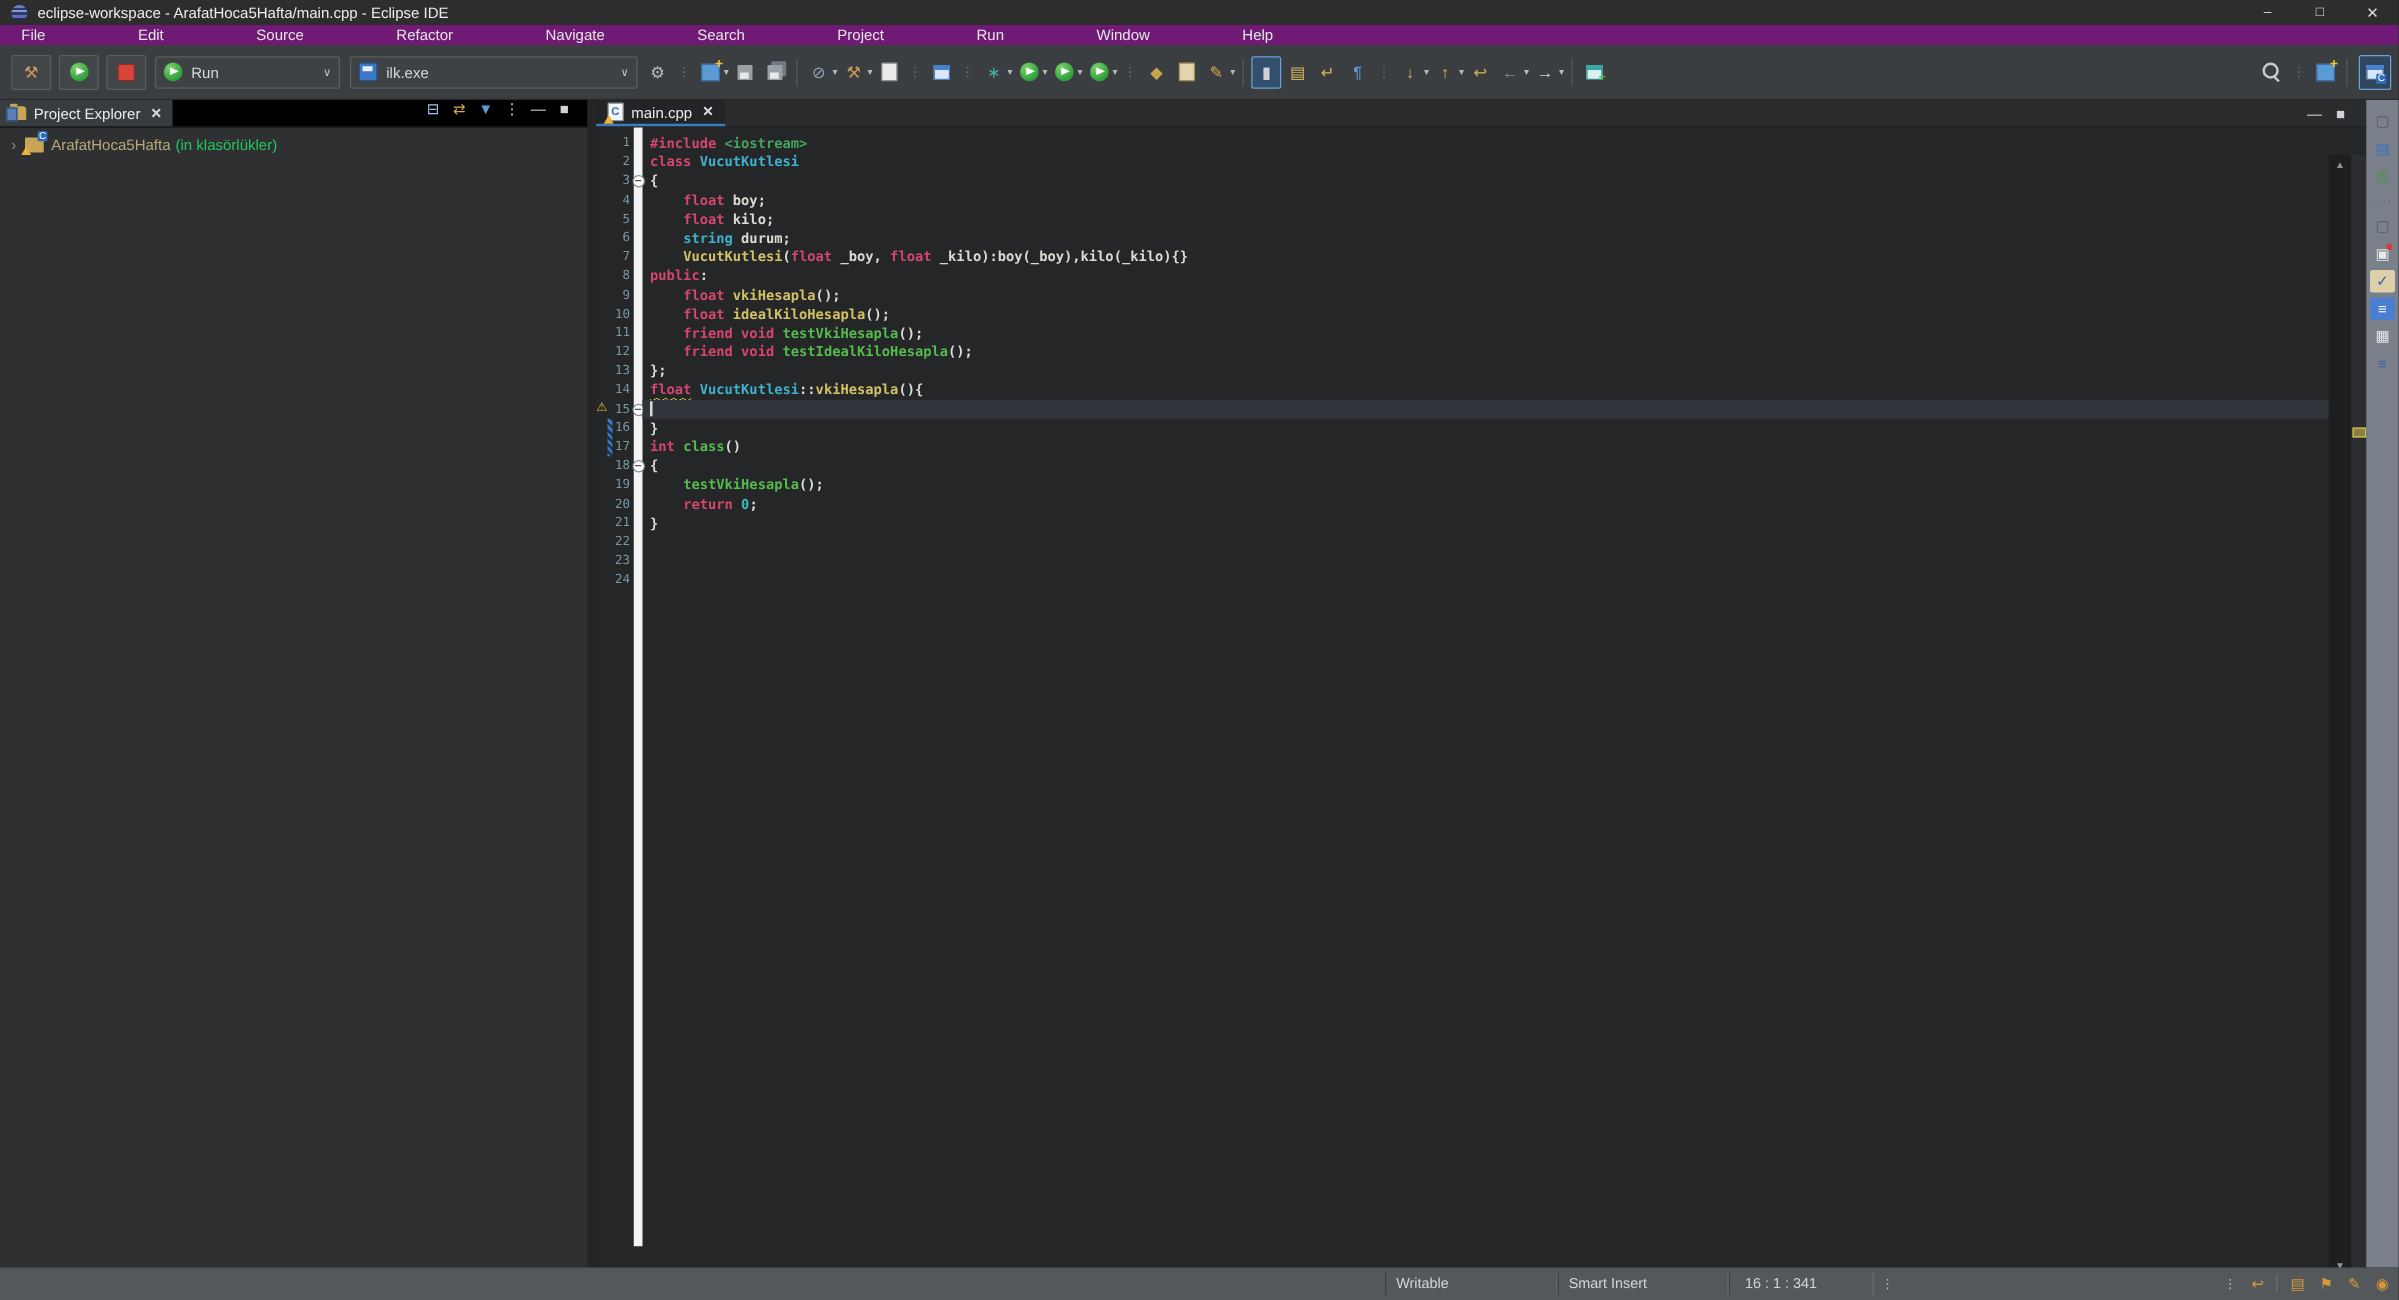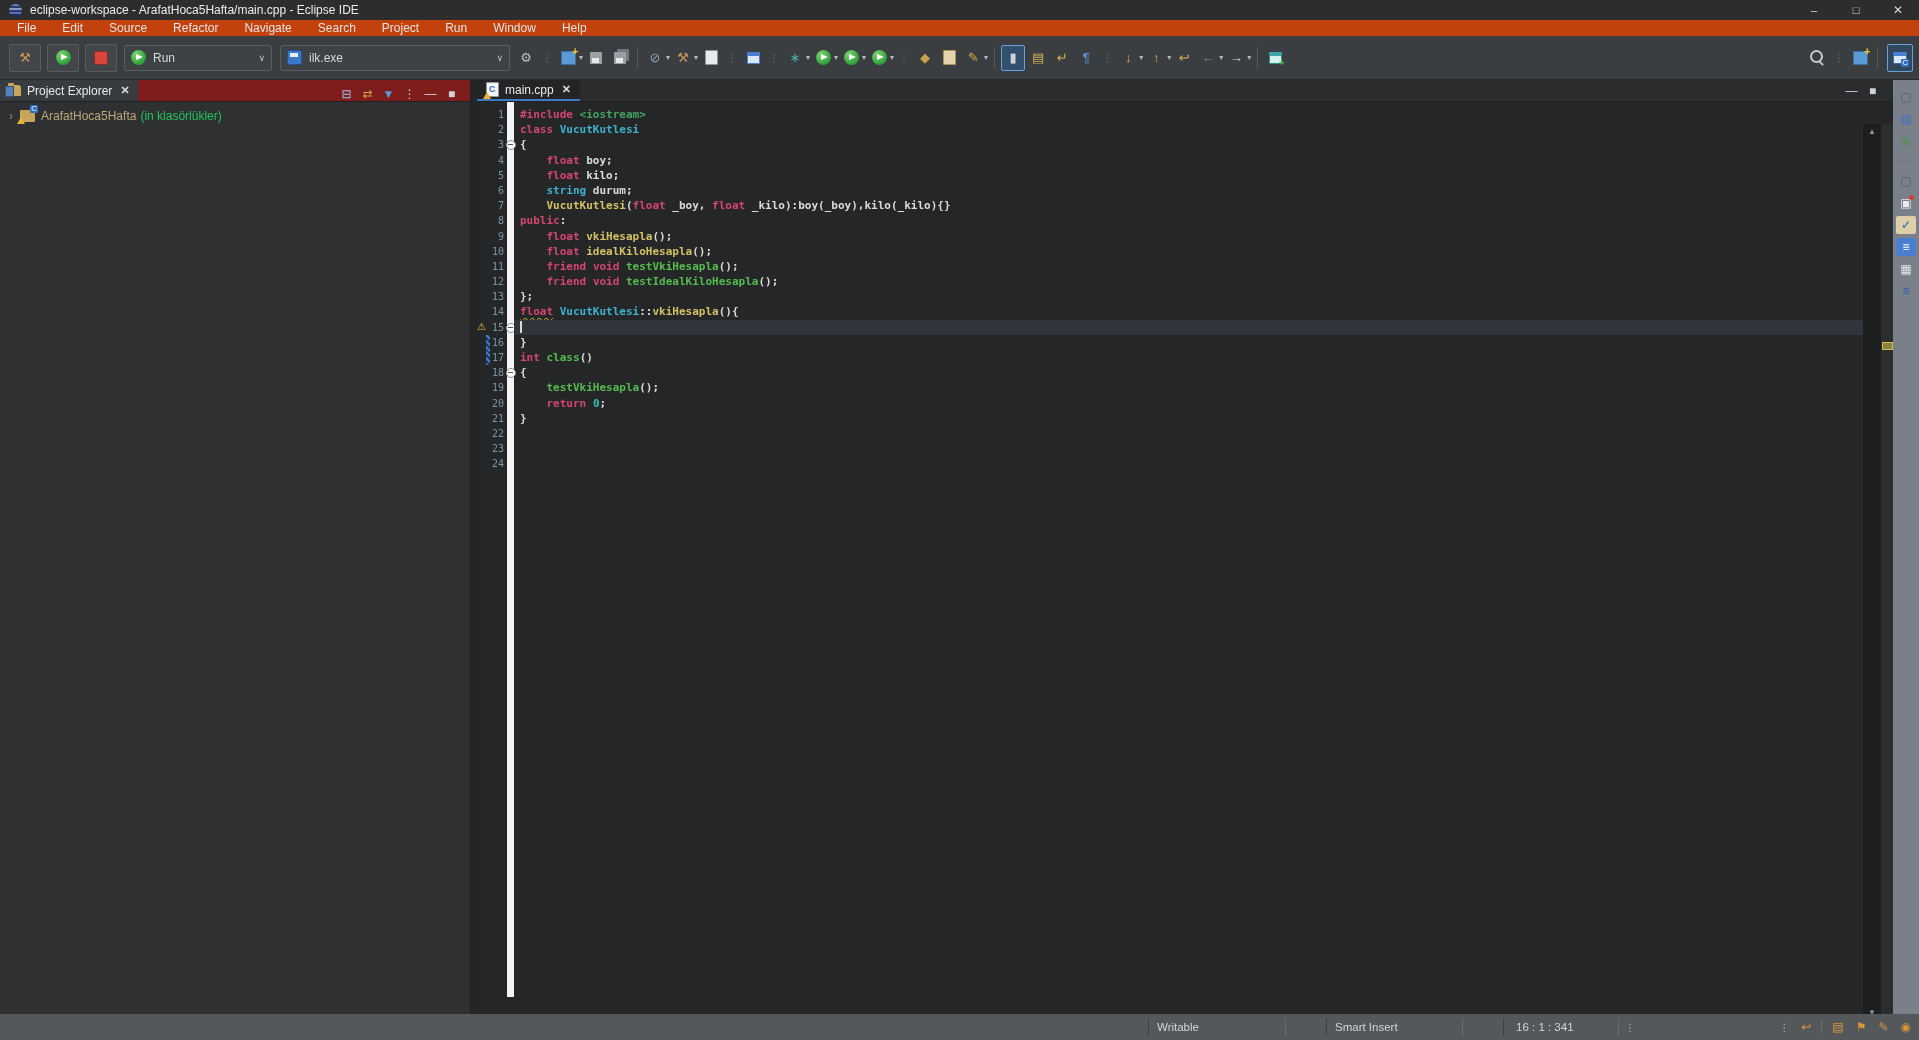--- a/index.html
+++ b/index.html
@@ -9,21 +9,21 @@
   .abs{position:absolute;}
   
   #titlebar{left:0;top:0;width:1919px;height:20px;background:#2d2d2d;display:flex;align-items:center;}
   #eclipse-logo{width:13px;height:13px;border-radius:50%;margin:0 8px 0 9px;
     background:linear-gradient(#6d7fc4 0 18%,#2c3a67 18% 32%,#8b97d0 32% 46%,#2c3a67 46% 60%,#5b6db8 60% 78%,#222c55 78% 100%);}
   #title-text{color:#ececec;font-size:12px;}
   #win-controls{margin-left:auto;display:flex;height:20px;}
   .winbtn{width:42px;height:20px;color:#dcdcdc;font-size:11px;display:flex;align-items:center;justify-content:center;cursor:default;}
   .winbtn:last-child{font-size:12px;}
   
-  #menubar{left:0;top:20px;width:1919px;height:16px;background:#c2410c;display:flex;align-items:flex-start;padding-left:4px;box-sizing:border-box;}
+  #menubar{left:0;top:20px;width:1919px;height:16px;background:#701a75;display:flex;align-items:flex-start;padding-left:4px;box-sizing:border-box;gap:48px;}
   .menu-item{color:#e2e4e5;font-size:12px;padding:0 13px;line-height:16px;}
   
   #toolbar{left:0;top:36px;width:1919px;height:44px;background:#3b3e40;border-bottom:1px solid #282a2b;
     display:flex;align-items:center;padding:0 6px;box-sizing:border-box;}
   .tb-btn{height:24px;min-width:22px;display:flex;align-items:center;justify-content:center;margin:0 1px;border-radius:2px;}
   .tb-btn.boxed{width:30px;height:26px;border:1px solid #595d5f;background:#434648;margin:0 3px;}
   .tb-btn.active-toggle{background:#32506e;border:1px solid #6aa0d8;}
   .tb-glyph{font-size:13px;line-height:13px;}
   .tb-caret{color:#b7babd;font-size:8px;margin:0 1px 0 -1px;align-self:center;}
   .tb-sepd{color:#6f7375;font-size:10px;letter-spacing:0;margin:0 4px;}
@@ -51,21 +51,21 @@
   .sh-tealwin::after{content:"+";position:absolute;right:-4px;bottom:-5px;color:#53b84f;font-size:10px;font-weight:bold;}
   .sh-magnifier{width:9px;height:9px;border:2px solid #c6cacc;border-radius:50%;position:relative;margin:0 3px 3px 0;}
   .sh-magnifier::after{content:"";position:absolute;width:2px;height:6px;background:#c6cacc;left:8px;top:8px;transform:rotate(-45deg);}
   .persp-btn{height:26px;border:1px solid #6aa0d8;background:#30475e;border-radius:2px;display:flex;align-items:center;padding:0 5px;margin-left:4px;}
   .persp-icon{width:14px;height:12px;background:#d9e6f4;border:1px solid #3a6ea5;border-top:4px solid #4a7fd0;box-sizing:border-box;position:relative;}
   .persp-icon::after{content:"C";position:absolute;right:-3px;bottom:-4px;background:#2f6ebe;color:#fff;font-size:8px;line-height:8px;padding:0 1px;border-radius:1px;}
   
   #main{left:0;top:80px;width:1919px;height:934px;background:#232527;}
   
   #pe-panel{left:0;top:0;width:470px;height:934px;background:#2e3032;}
-  #pe-header{height:21px;background:#7f1d1d;display:flex;align-items:flex-end;border-bottom:1px solid #1e2021;}
+  #pe-header{height:21px;background:#000000;display:flex;align-items:flex-start;border-bottom:1px solid #1e2021;}
   #pe-tab{height:21px;background:#393c3e;display:flex;align-items:center;padding:0 8px;}
   .mini-folder{width:13px;height:11px;background:#c9a55a;border-radius:1px 3px 1px 1px;position:relative;margin-right:6px;}
   .mini-folder::before{content:"";position:absolute;left:0;top:-2px;width:6px;height:2px;background:#c9a55a;border-radius:1px 1px 0 0;}
   .mini-folder::after{content:"";position:absolute;left:-3px;top:1px;width:7px;height:9px;background:#5b7fb5;border:1px solid #32517e;}
   .tab-label{color:#e8eaec;font-size:12px;}
   .tab-close{color:#d7d9db;font-size:11px;font-weight:bold;margin-left:8px;}
   #pe-header-icons{margin-left:auto;display:flex;align-items:center;padding-right:8px;}
   .hdr-icon{width:21px;text-align:center;font-size:12px;}
   
   #pe-body{padding-top:5px;}
@@ -117,21 +117,21 @@
   .hs-arrow{color:#9aa0a6;font-size:12px;padding:0 5px;}
   
   #right-strip{left:1893px;top:0;width:26px;height:934px;background:#7a8089;display:flex;flex-direction:column;align-items:center;padding-top:8px;box-sizing:border-box;}
   .strip-icon{width:20px;height:18px;margin-bottom:4px;display:flex;align-items:center;justify-content:center;font-size:12px;border-radius:2px;position:relative;}
   .strip-icon.faded{opacity:.55;}
   .strip-icon .dot{position:absolute;right:2px;top:1px;width:5px;height:5px;border-radius:50%;background:#d04038;}
   .strip-sep{color:#5d636b;font-size:9px;letter-spacing:1px;margin:2px 0 6px;}
   
   #statusbar{left:0;top:1014px;width:1919px;height:26px;background:#54585b;display:flex;align-items:center;}
   .sb-cell{height:18px;border-left:1px solid #3e4143;box-shadow:-1px 0 0 #6a6e71 inset;color:#d3d6d8;font-size:11.5px;
-           display:flex;align-items:center;padding-left:8px;box-sizing:border-box;margin-left:40px;}
+           display:flex;align-items:center;padding-left:8px;box-sizing:border-box;}
   .sb-dots{color:#b9bcbe;font-size:10px;margin:0 6px;}
   .sb-icon{font-size:12px;margin:0 6px;}
   .sb-sepl{width:1px;height:14px;background:#6a6e71;margin:0 4px;}
 </style>
 </head>
 <body>
 
 <div id="titlebar" class="abs">
   <span id="eclipse-logo"></span>
   <span id="title-text">eclipse-workspace - ArafatHoca5Hafta/main.cpp - Eclipse IDE</span>

